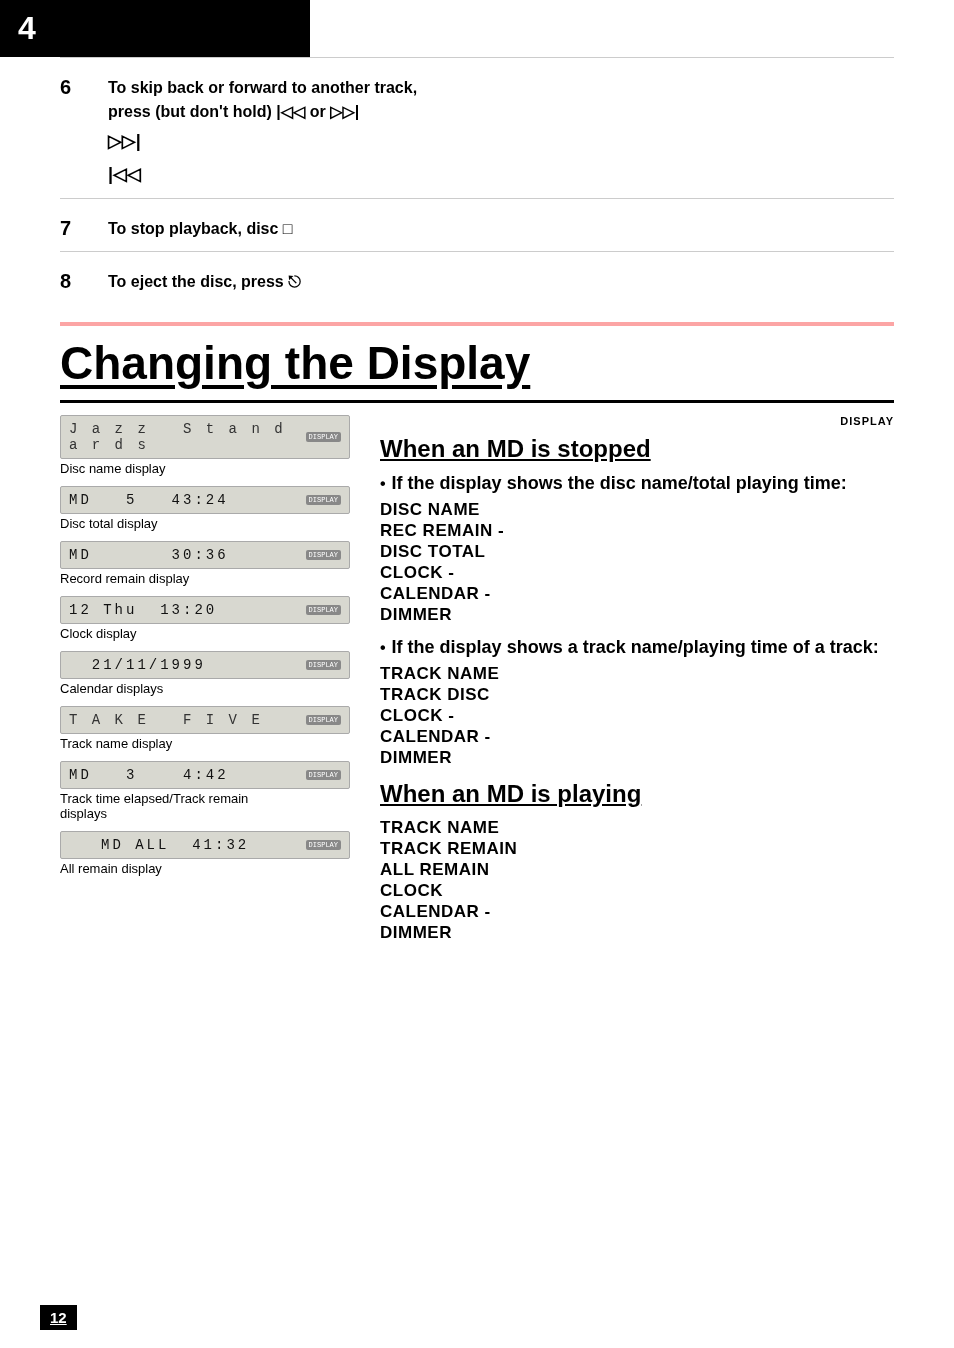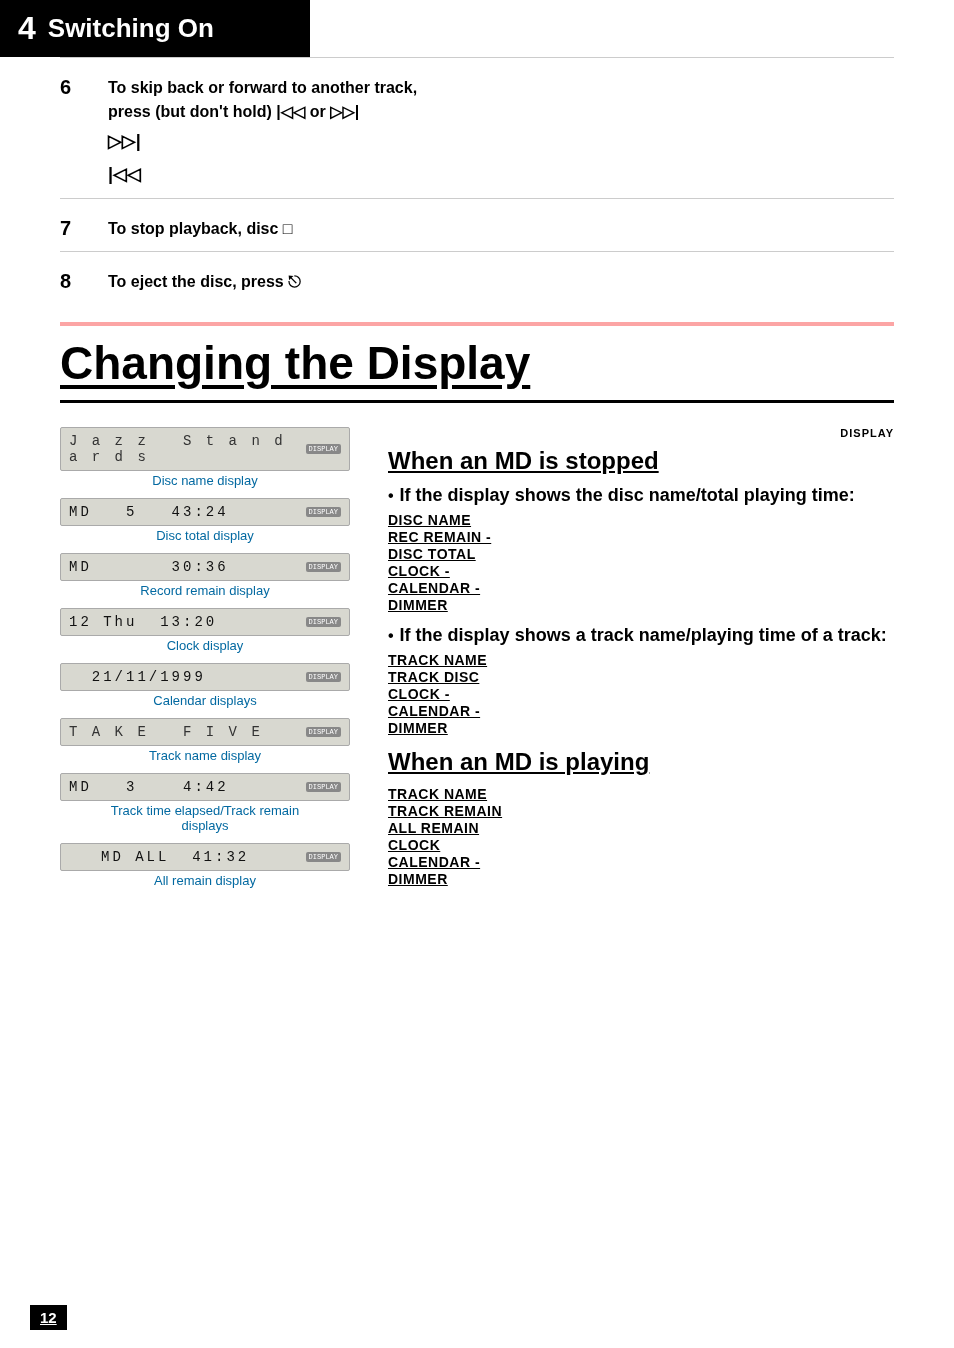--- a/index.html
+++ b/index.html
@@ -76,22 +76,22 @@
     .section-title-block h1 {
       font-size: 46px;
       font-weight: bold;
       text-decoration: underline;
       text-underline-offset: 6px;
     }
 
     
     .two-col {
       display: flex;
-      gap: 38px;
-      margin-top: 24px;
+      gap: 30px;
+      margin-top: 12px;
     }
     .col-left {
       width: 290px;
       flex-shrink: 0;
     }
     .col-right {
       flex: 1;
     }
 
     
@@ -121,22 +121,21 @@
       color: #fff;
       border-radius: 2px;
       padding: 1px 3px;
       margin-left: 6px;
       white-space: nowrap;
       letter-spacing: 0;
     }
     .display-label {
       font-size: 13px;
       margin-bottom: 10px;
-      color: #0369a1;
-      text-align: center;
+      color: #000000;
     }
 
     
     .display-label-right {
       text-align: right;
       font-size: 11px;
       font-weight: bold;
       letter-spacing: 1px;
       margin-bottom: 8px;
     }
@@ -158,32 +157,31 @@
     }
     .bullet-item::before {
       content: '•';
       font-size: 16px;
       line-height: 1.2;
     }
     .list-items {
       margin-bottom: 12px;
     }
     .list-items .item {
-      font-size: 14px;
+      font-size: 17px;
       font-weight: bold;
       letter-spacing: 0.5px;
       margin-bottom: 1px;
-      text-decoration: underline;
     }
 
     
     .page-num-block {
       position: absolute;
       bottom: 18px;
-      left: 30px;
+      left: 40px;
       background: #000;
       color: #fff;
       padding: 4px 10px;
       font-weight: bold;
       font-size: 15px;
       text-decoration: underline;
     }
 
     
     .lcd-dotted {
@@ -191,21 +189,20 @@
       font-size: 13px;
       letter-spacing: 4px;
       color: #333;
     }
   </style>
 </head>
 <body>
 
 <div class="header-section">
   <span class="chapter-num">4</span>
-  <span class="chapter-title">Switching On</span>
 </div>
 
 <div class="main-content">
 
   <div class="instruction-block">
     <span class="instruction-num">6</span>
     <div class="instruction-text">
       To skip back or forward to another track,<br>
       press (but don't hold) |◁◁ or ▷▷|
       <span class="icons">▷▷|</span>

